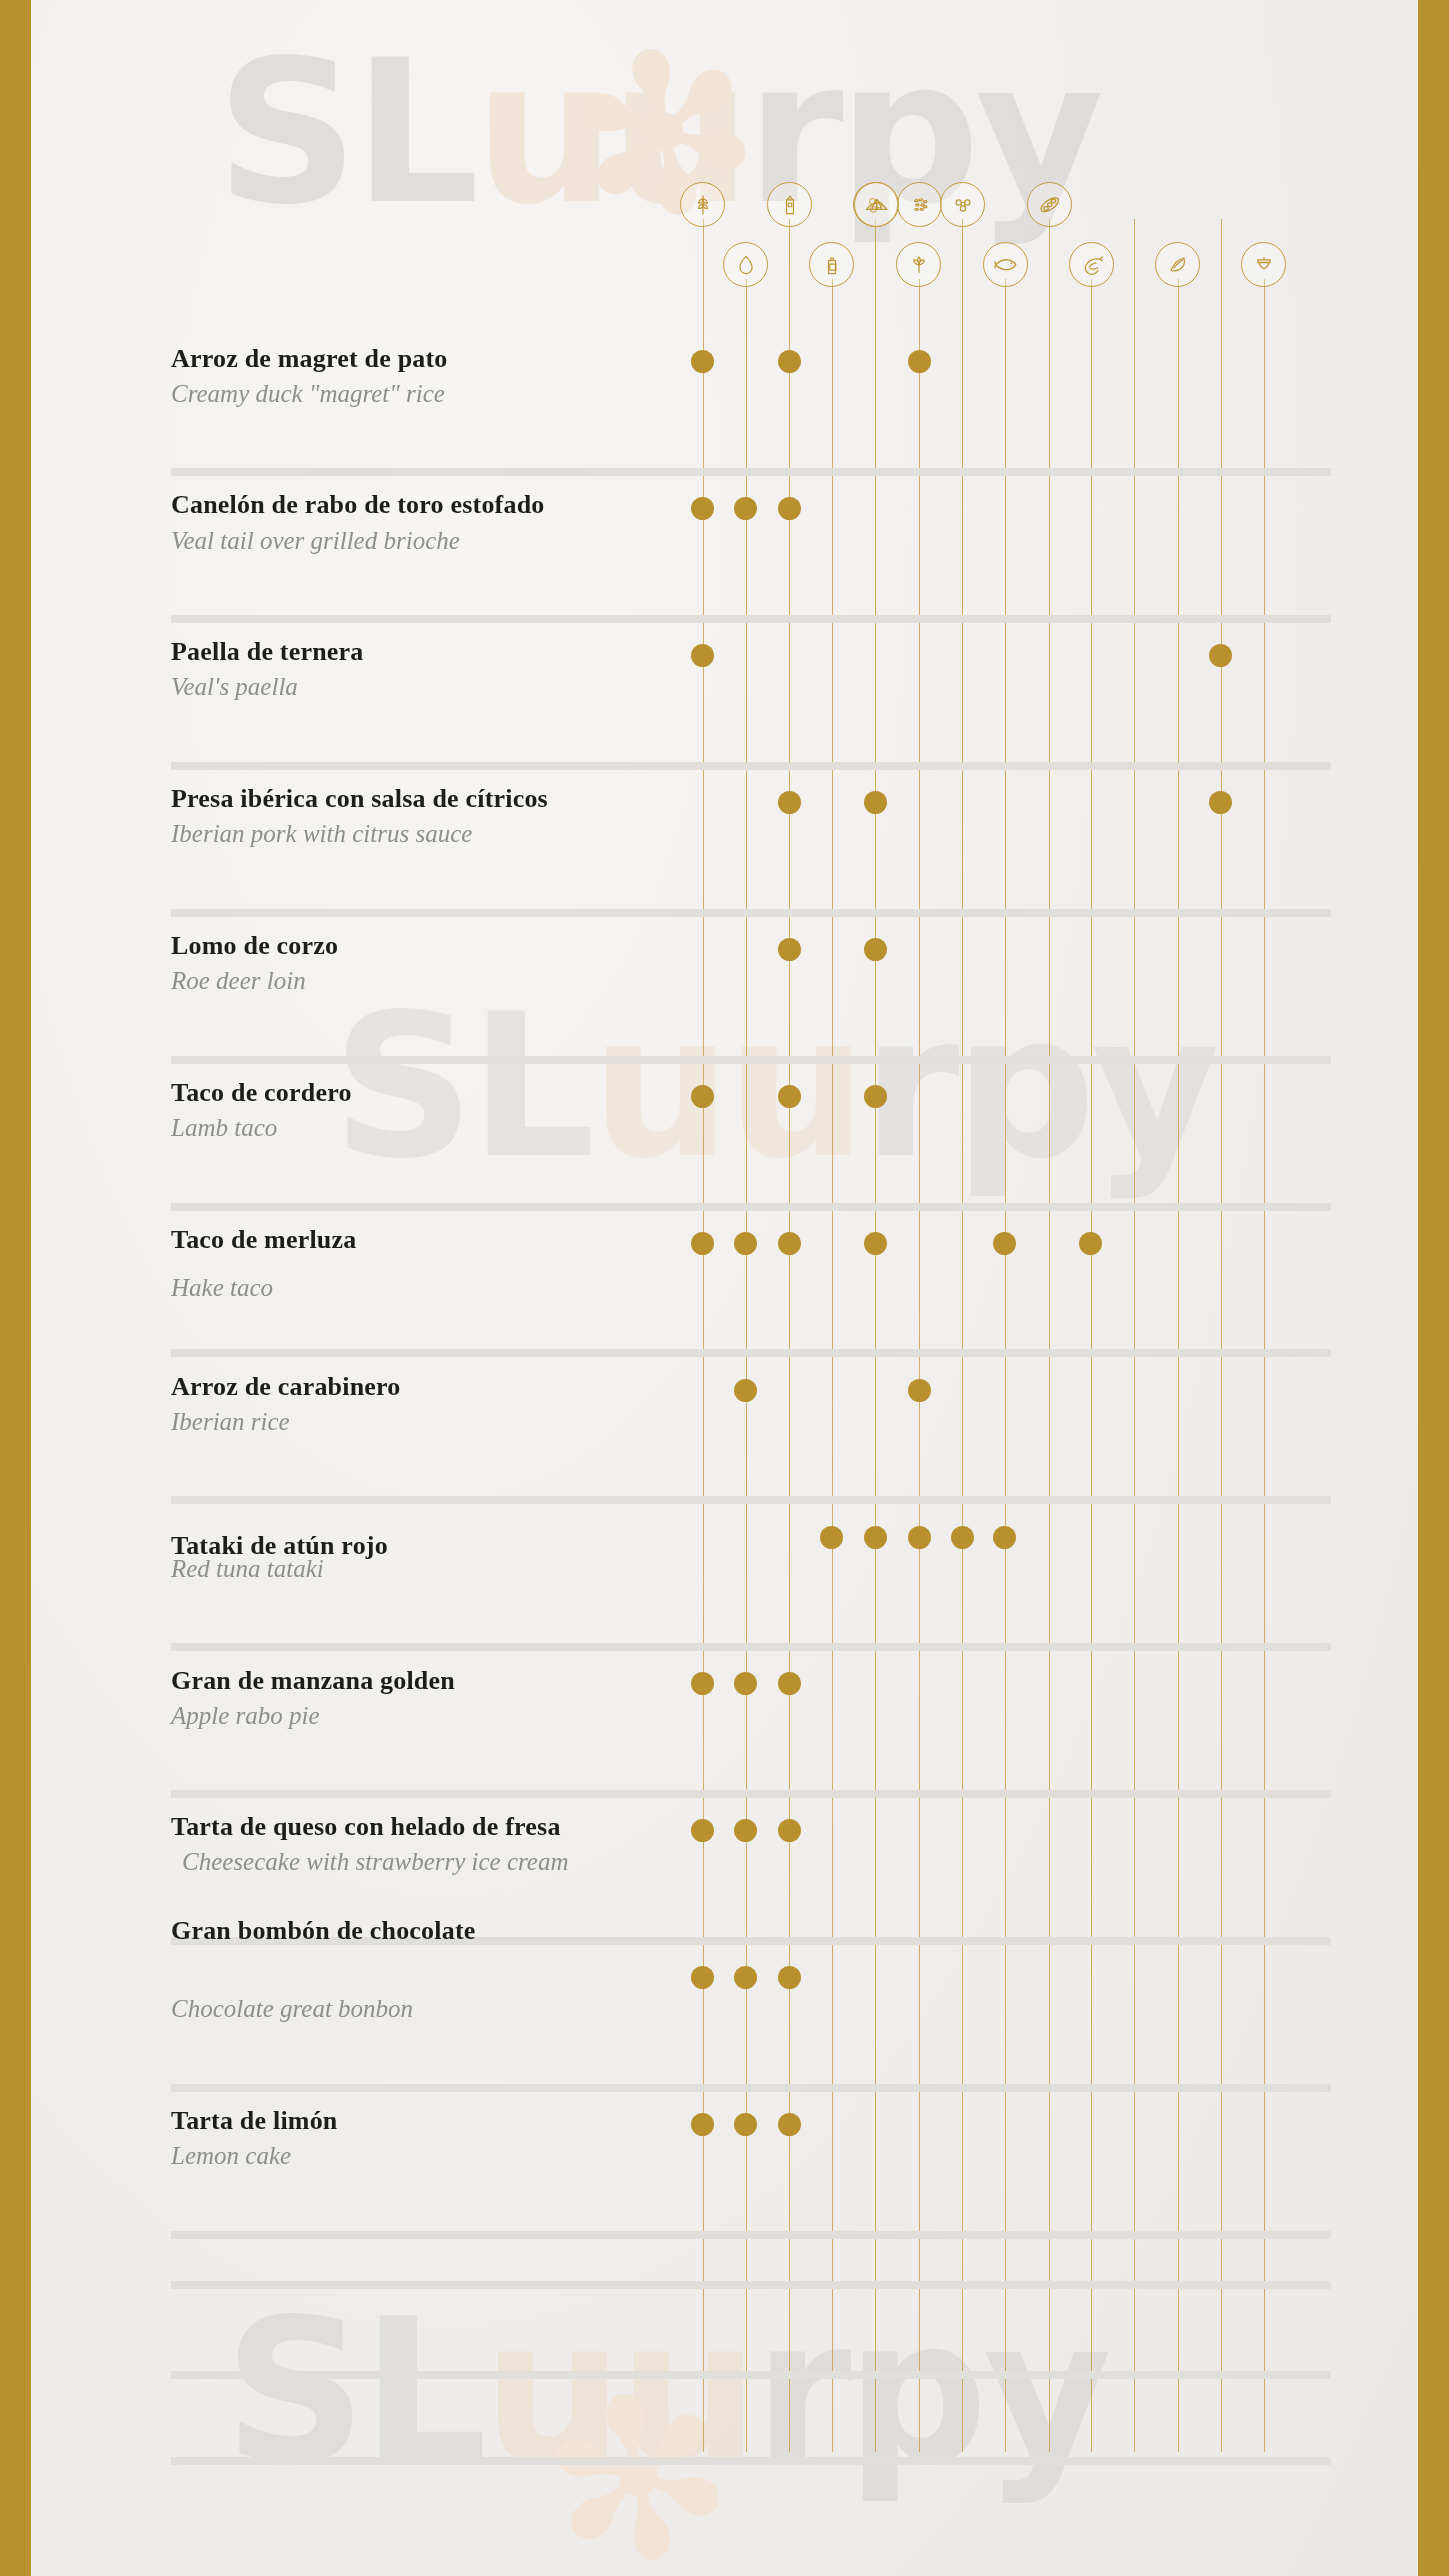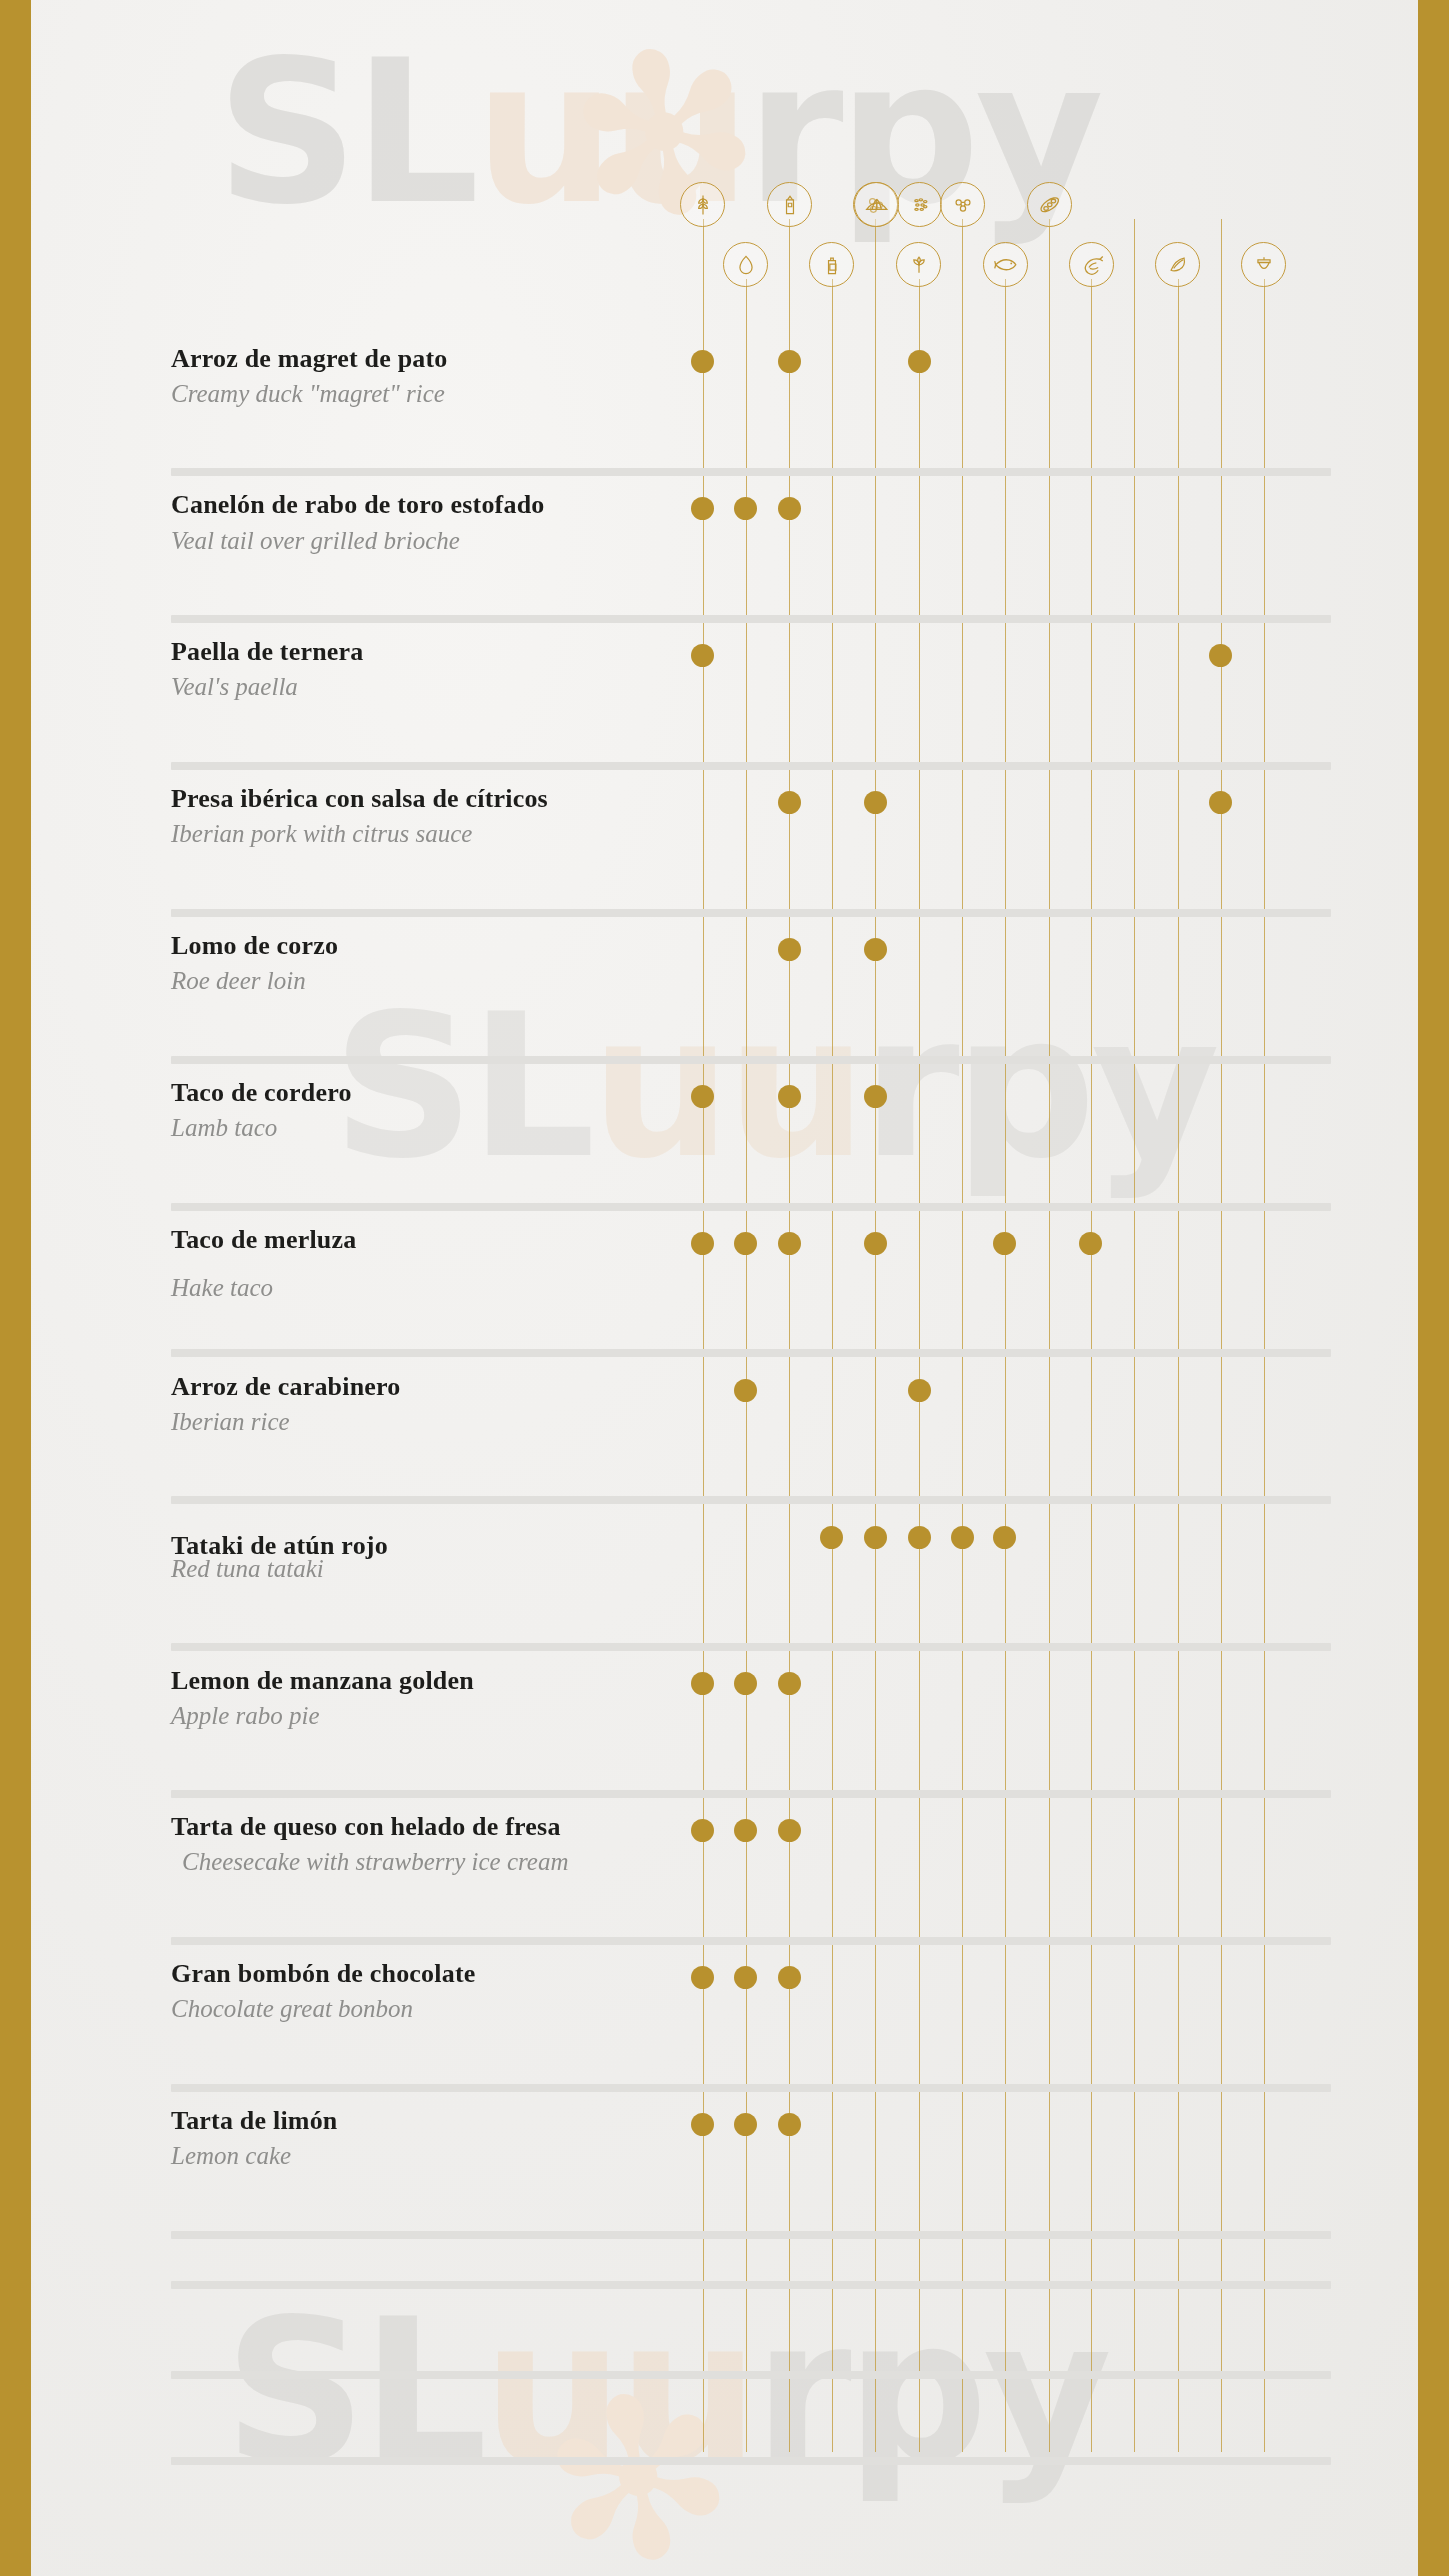--- a/index.html
+++ b/index.html
@@ -331,33 +331,33 @@
         <div class="dot" style="left: 703px; top: 1379px;"></div>
         <div class="dot" style="left: 877px; top: 1379px;"></div>
         <div class="row-name" style="top: 1519px; margin-top: 12px;">Tataki de atún rojo</div>
         <div class="row-desc" style="top: 1555px;">Red tuna tataki</div>
         <div class="divider" style="top: 1643px;"></div>
         <div class="dot" style="left: 789px; top: 1526px;"></div>
         <div class="dot" style="left: 833px; top: 1526px;"></div>
         <div class="dot" style="left: 877px; top: 1526px;"></div>
         <div class="dot" style="left: 920px; top: 1526px;"></div>
         <div class="dot" style="left: 962px; top: 1526px;"></div>
-        <div class="row-name" style="top: 1666px;">Lemon de manzana golden</div>
+        <div class="row-name" style="top: 1666px;">Gran de manzana golden</div>
         <div class="row-desc" style="top: 1702px;">Apple rabo pie</div>
         <div class="divider" style="top: 1790px;"></div>
         <div class="dot" style="left: 660px; top: 1672px;"></div>
         <div class="dot" style="left: 703px; top: 1672px;"></div>
         <div class="dot" style="left: 747px; top: 1672px;"></div>
         <div class="row-name" style="top: 1812px;">Tarta de queso con helado de fresa</div>
         <div class="row-desc" style="top: 1848px; margin-left: 11px;">Cheesecake with strawberry ice cream</div>
         <div class="divider" style="top: 1937px;"></div>
         <div class="dot" style="left: 660px; top: 1819px;"></div>
         <div class="dot" style="left: 703px; top: 1819px;"></div>
         <div class="dot" style="left: 747px; top: 1819px;"></div>
-        <div class="row-name" style="top: 1959px;">Gran bombón de chocolate</div>
+        <div class="row-name" style="top: 1916px;">Gran bombón de chocolate</div>
         <div class="row-desc" style="top: 1995px;">Chocolate great bonbon</div>
         <div class="divider" style="top: 2084px;"></div>
         <div class="dot" style="left: 660px; top: 1966px;"></div>
         <div class="dot" style="left: 703px; top: 1966px;"></div>
         <div class="dot" style="left: 747px; top: 1966px;"></div>
         <div class="row-name" style="top: 2106px;">Tarta de limón</div>
         <div class="row-desc" style="top: 2142px;">Lemon cake</div>
         <div class="divider" style="top: 2231px;"></div>
         <div class="dot" style="left: 660px; top: 2113px;"></div>
         <div class="dot" style="left: 703px; top: 2113px;"></div>

